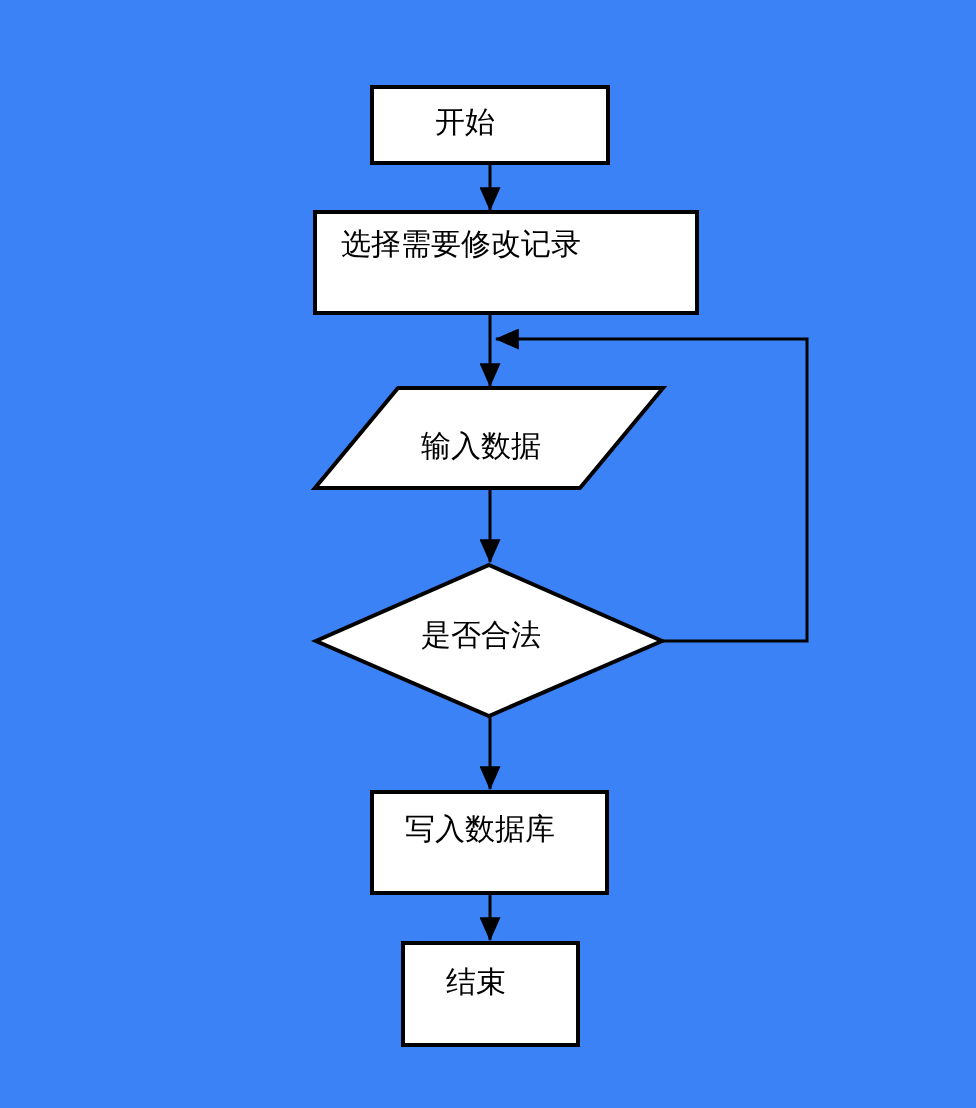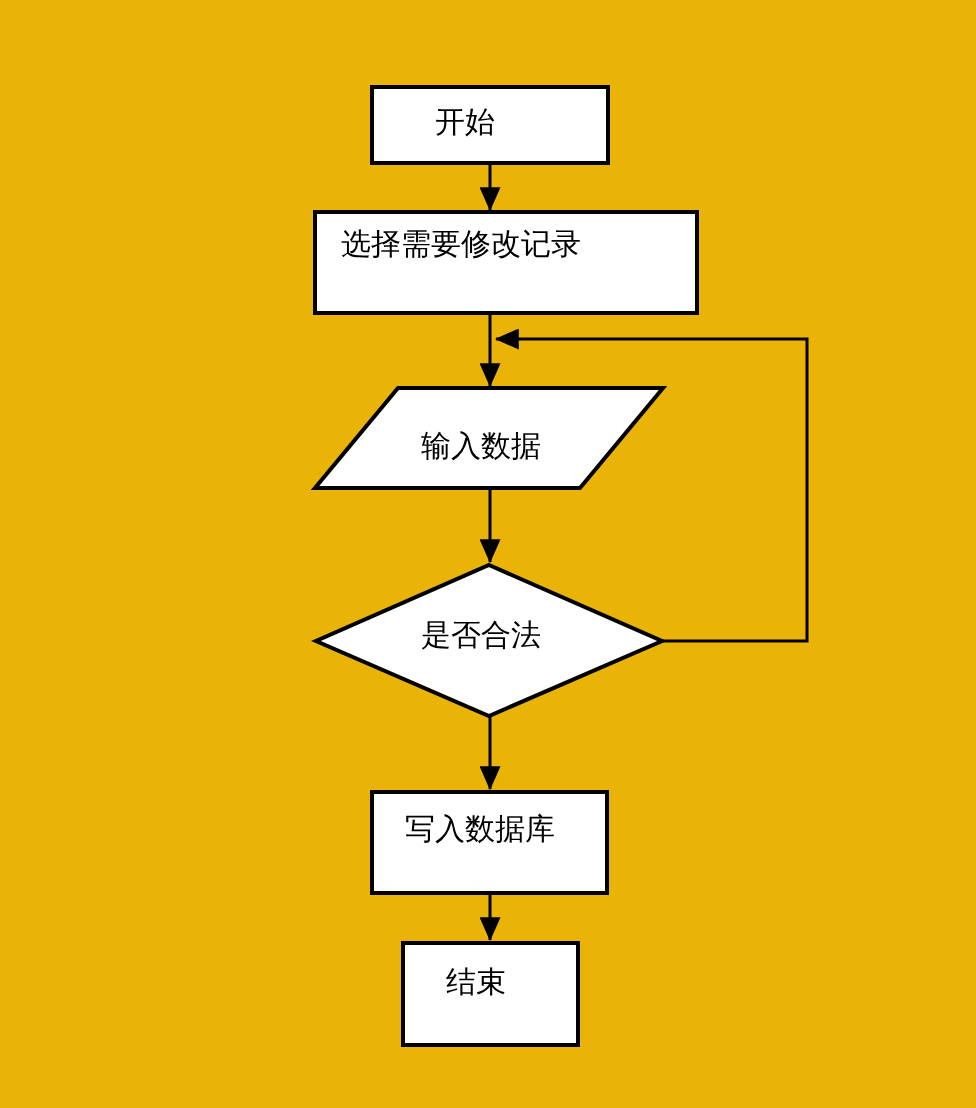--- a/index.html
+++ b/index.html
@@ -4,21 +4,21 @@
 <style>
   html, body {
     margin: 0;
     padding: 0;
     background: #ffffff;
   }
   .canvas {
     position: relative;
     width: 976px;
     height: 1108px;
-    background: #eab308;
+    background: #3b82f6;
     overflow: hidden;
   }
   svg.flow {
     position: absolute;
     left: 0;
     top: 0;
   }
   .node-shape {
     fill: #ffffff;
     stroke: #000000;

